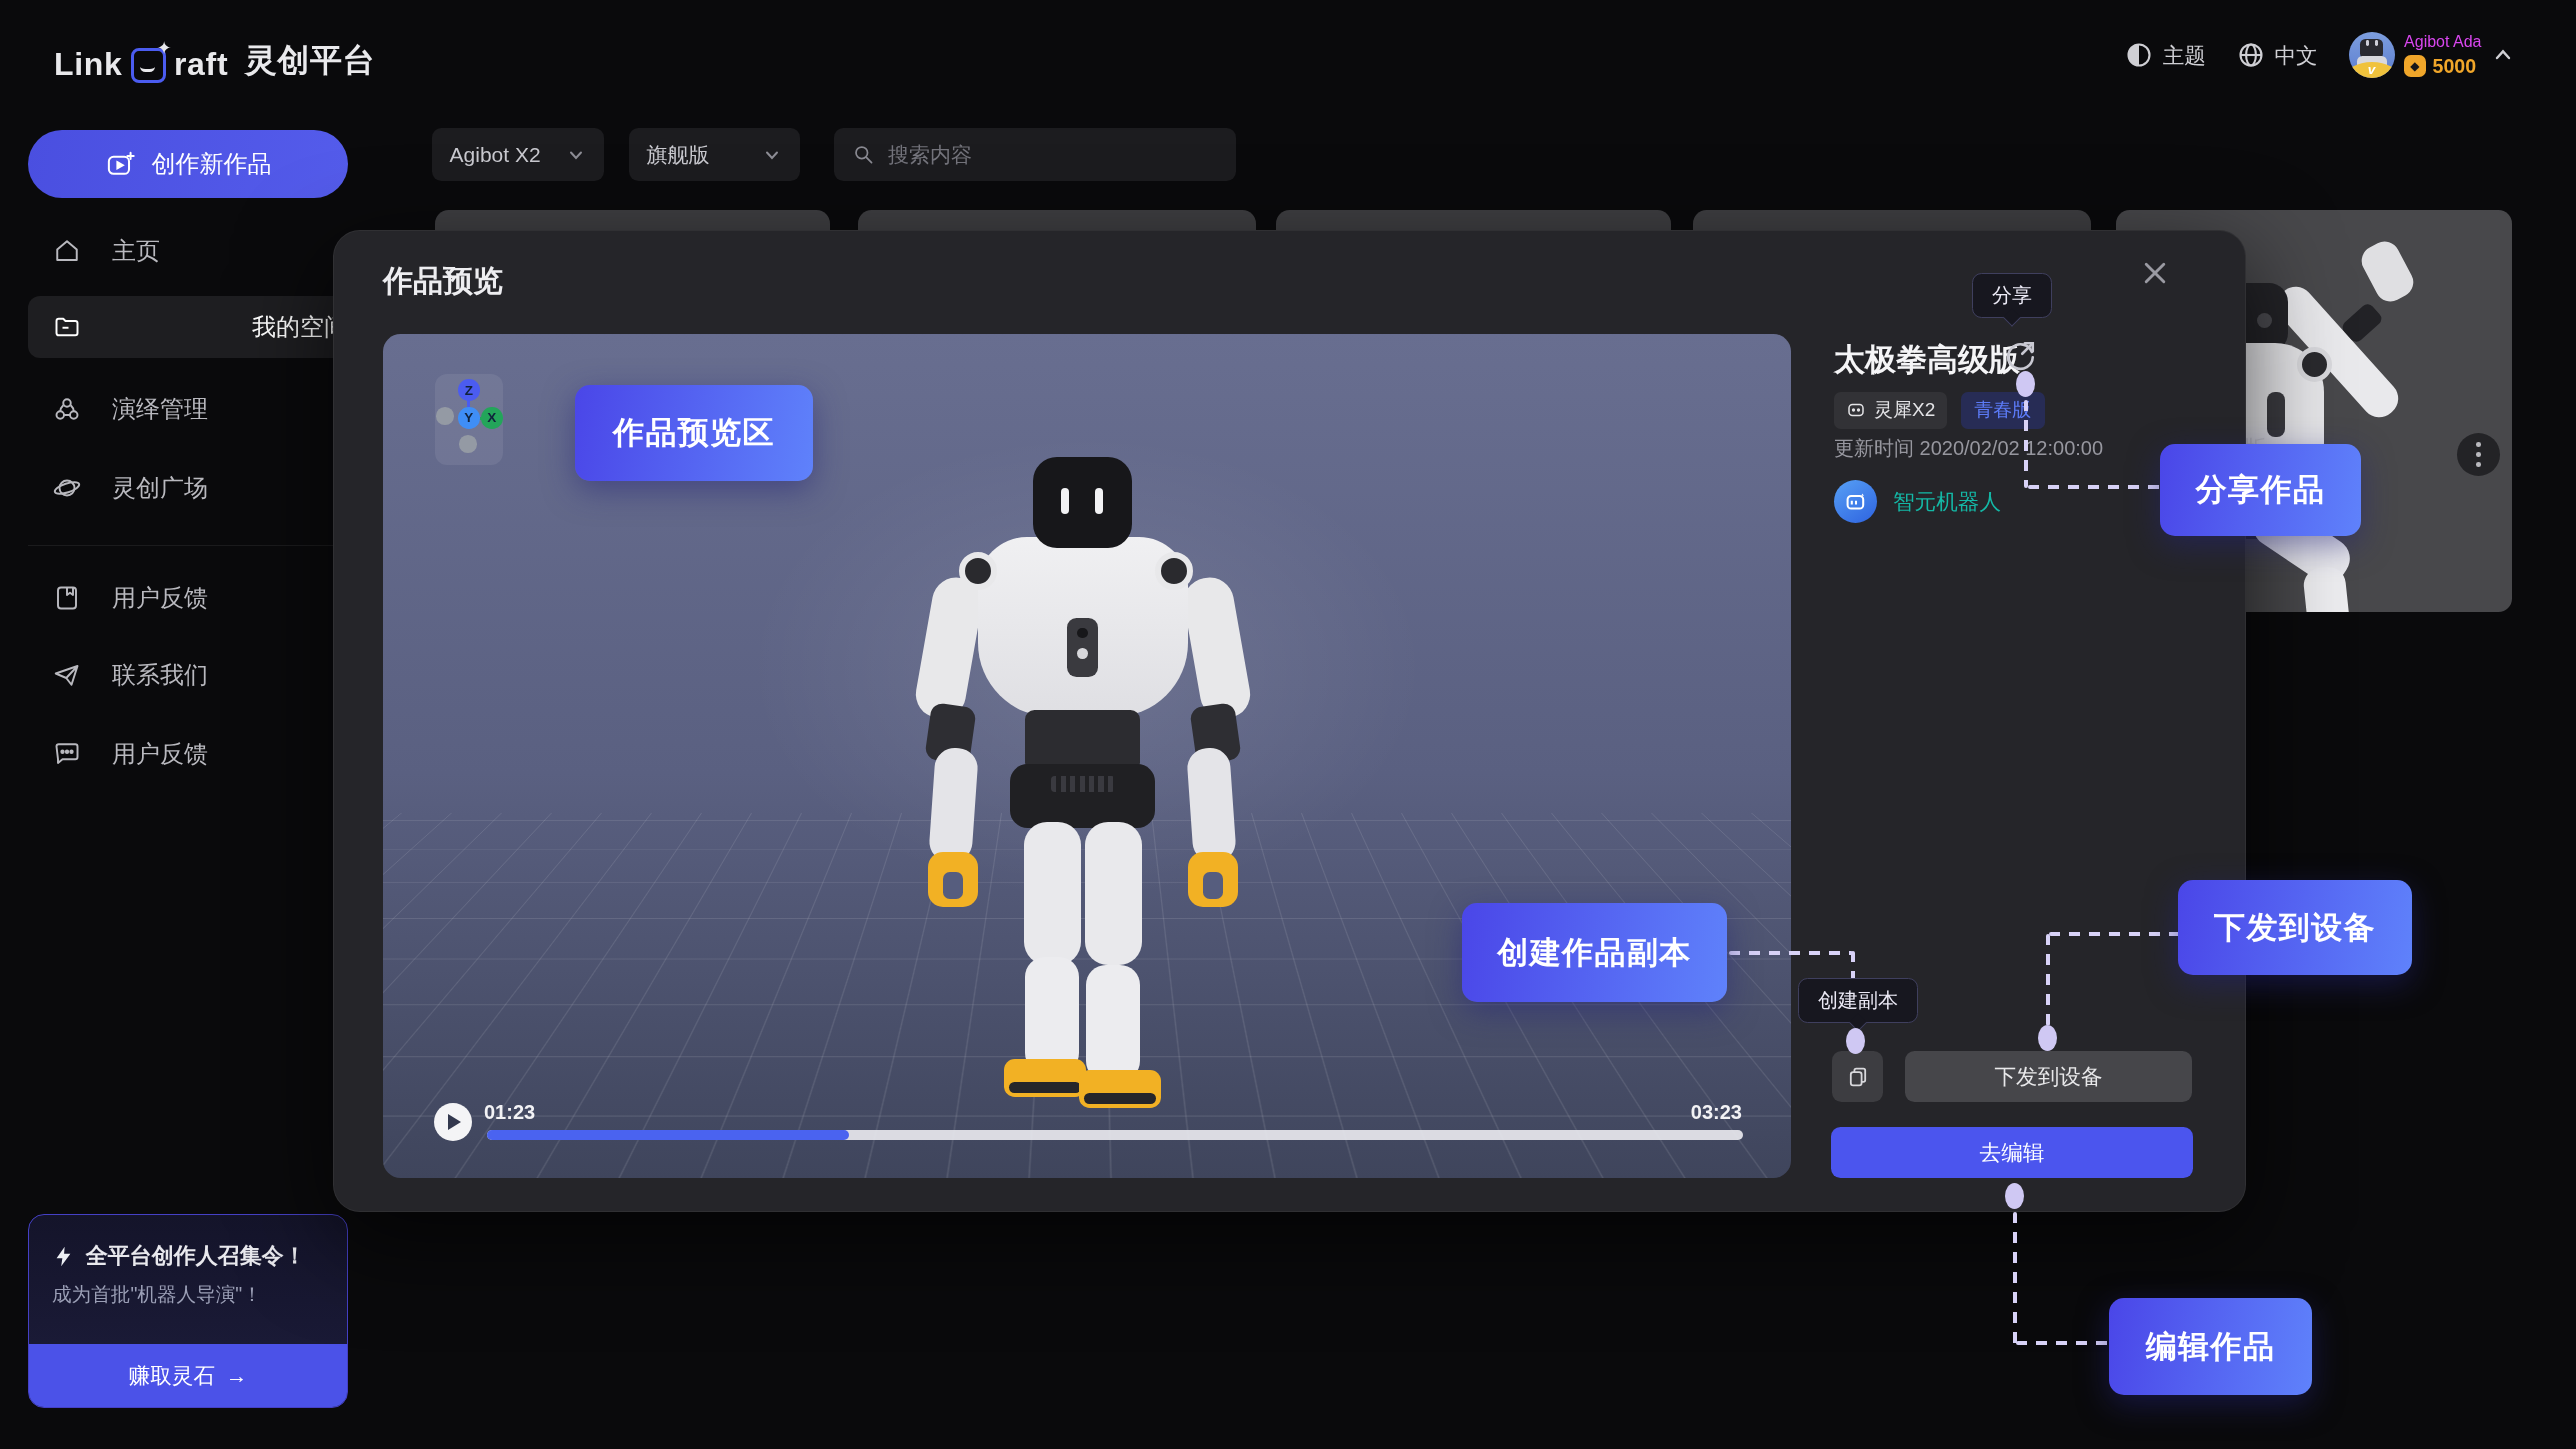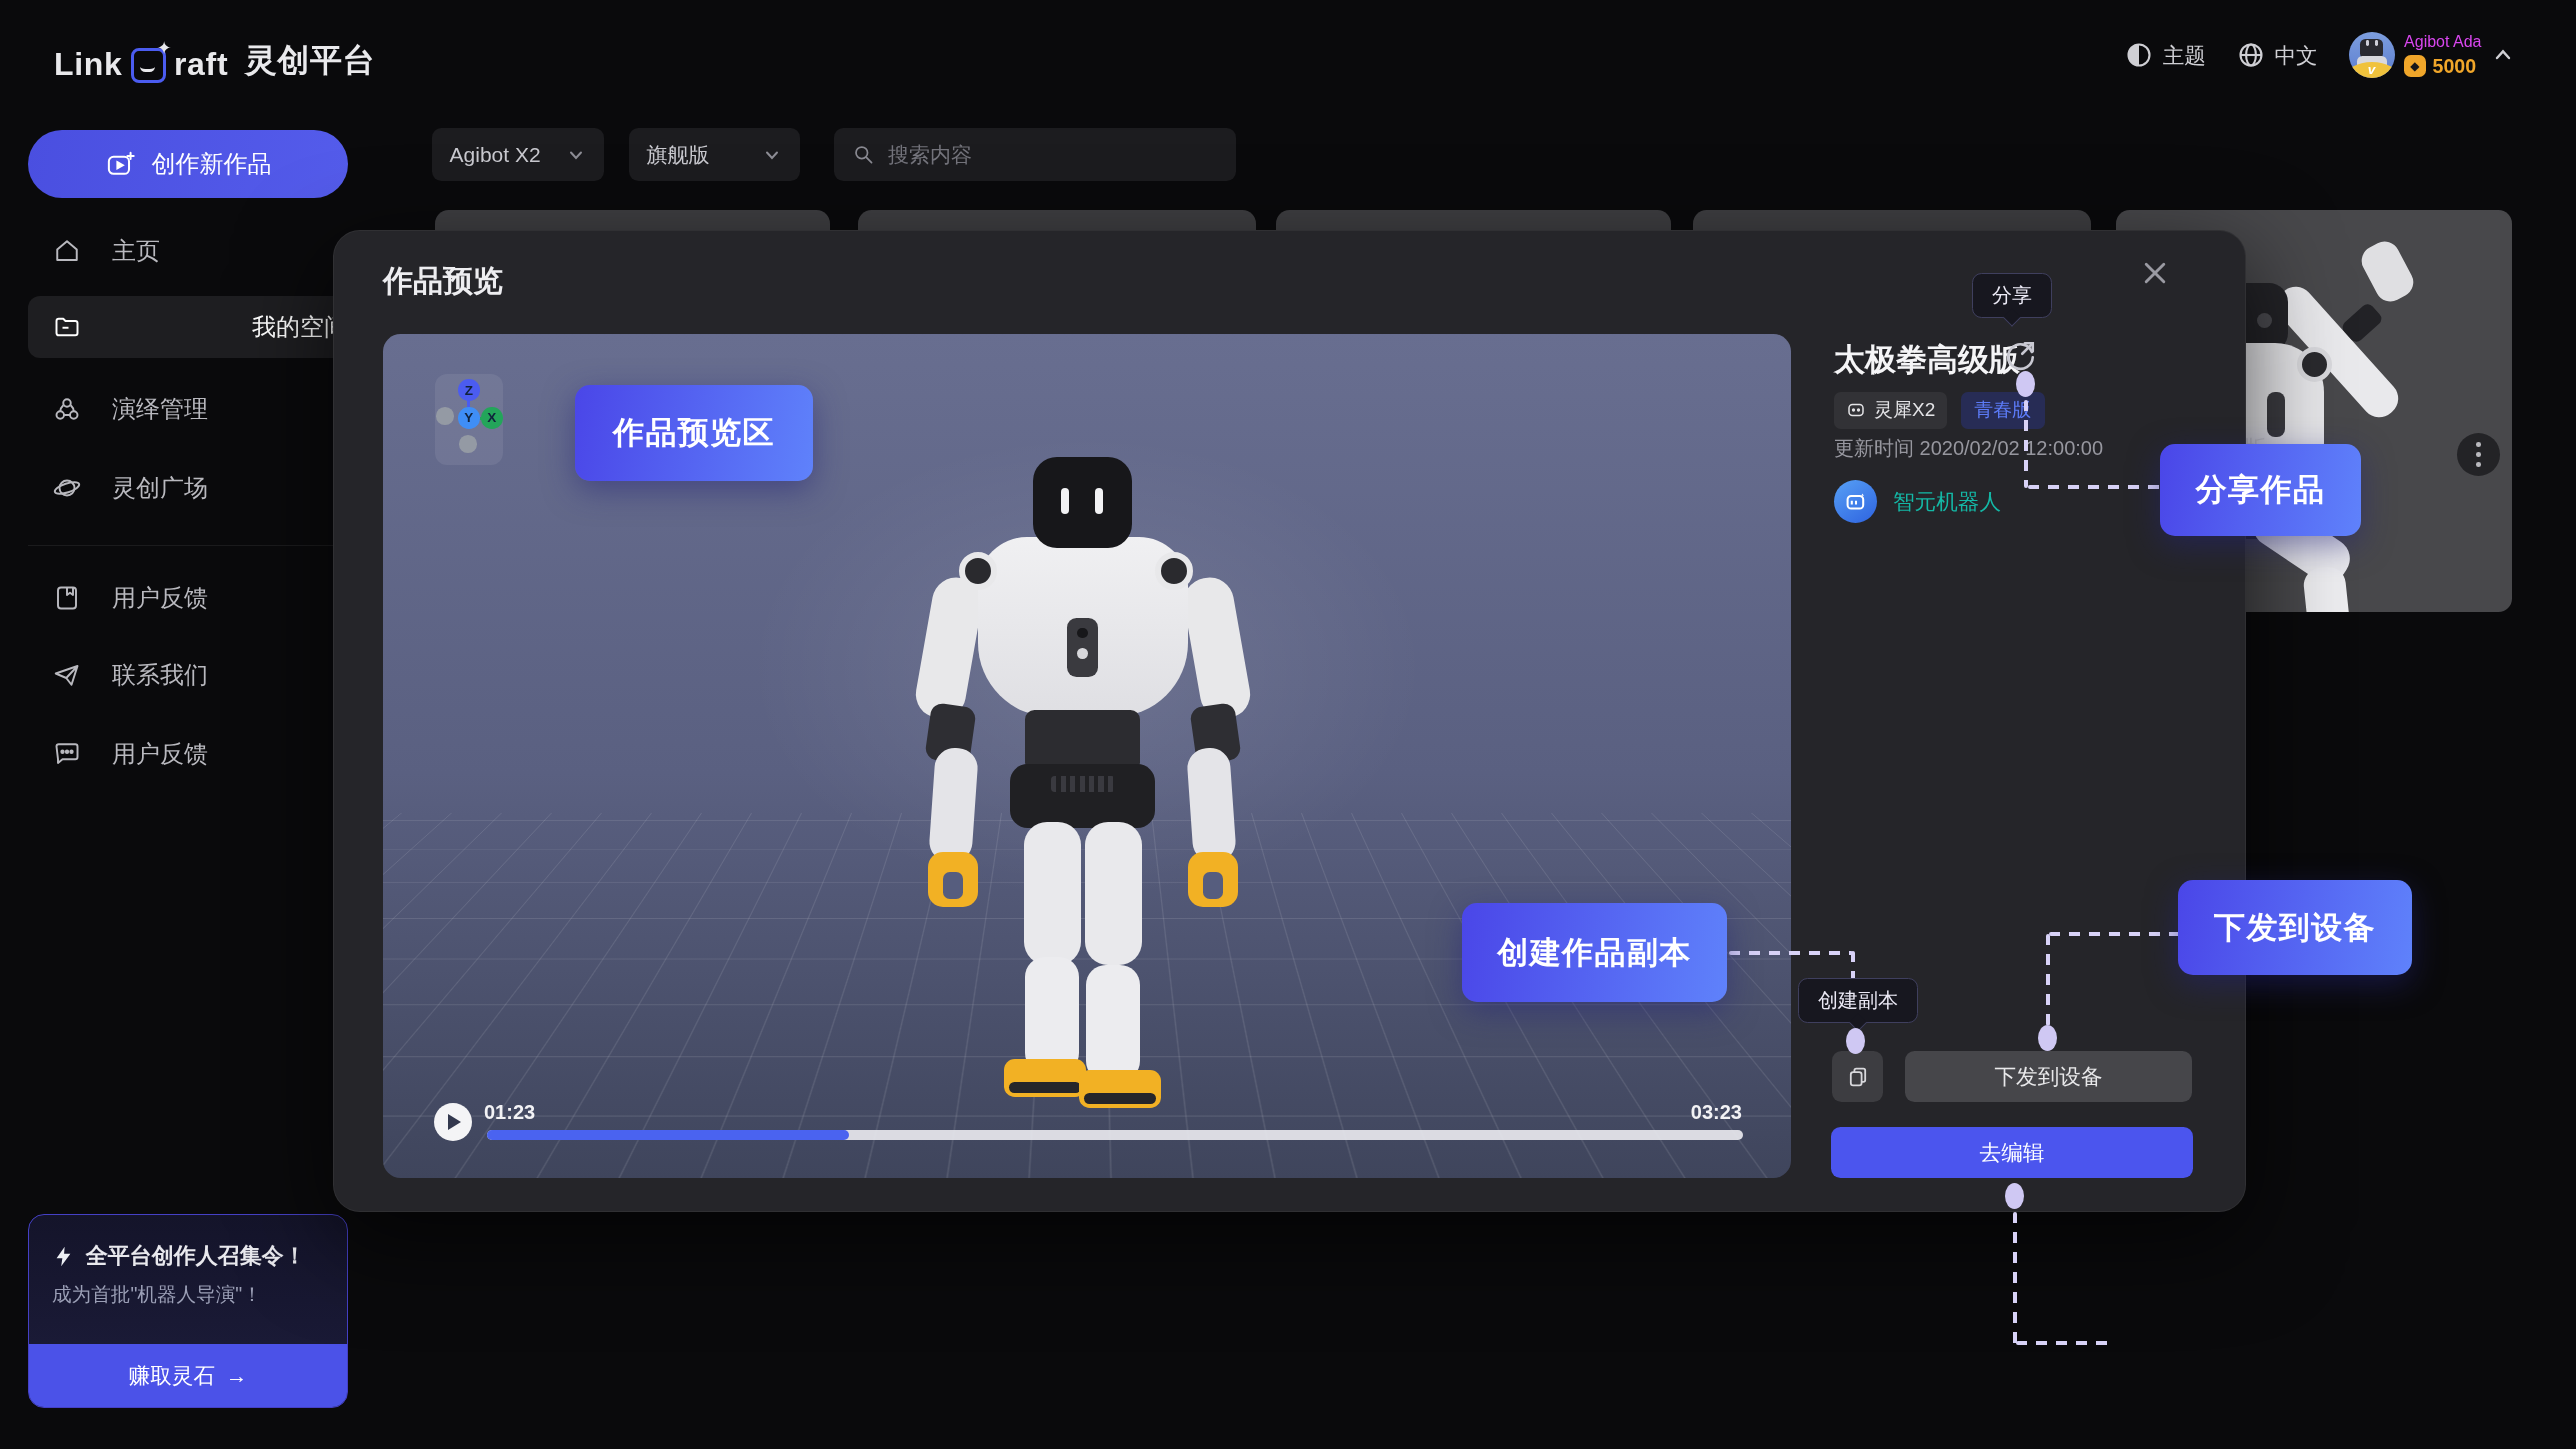--- a/index.html
+++ b/index.html
@@ -465,15 +465,16 @@
   <div class="ldot" style="left:1846px;top:1028px;"></div>
 
   <div class="callout" style="left:2178px;top:880px;width:234px;height:95px;">下发到设备</div>
   <div class="dash-h" style="left:2049px;top:932px;width:131px;"></div>
   <div class="dash-v" style="left:2046px;top:934px;height:92px;"></div>
   <div class="ldot" style="left:2038px;top:1025px;"></div>
 
   <div class="ldot" style="left:2005px;top:1183px;"></div>
   <div class="dash-v" style="left:2013px;top:1212px;height:133px;"></div>
   <div class="dash-h" style="left:2016px;top:1341px;width:95px;"></div>
+  <div class="callout" style="left:2109px;top:1298px;width:203px;height:97px;">编辑作品</div>
 
 </div>
 
 
 </body></html>

